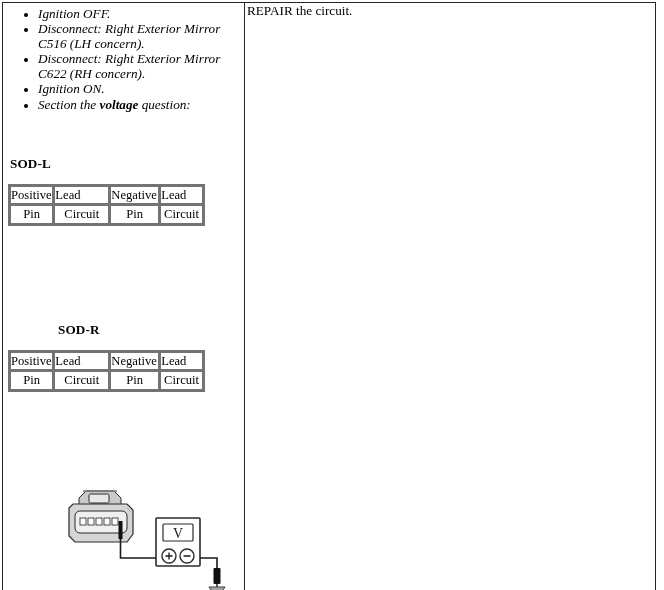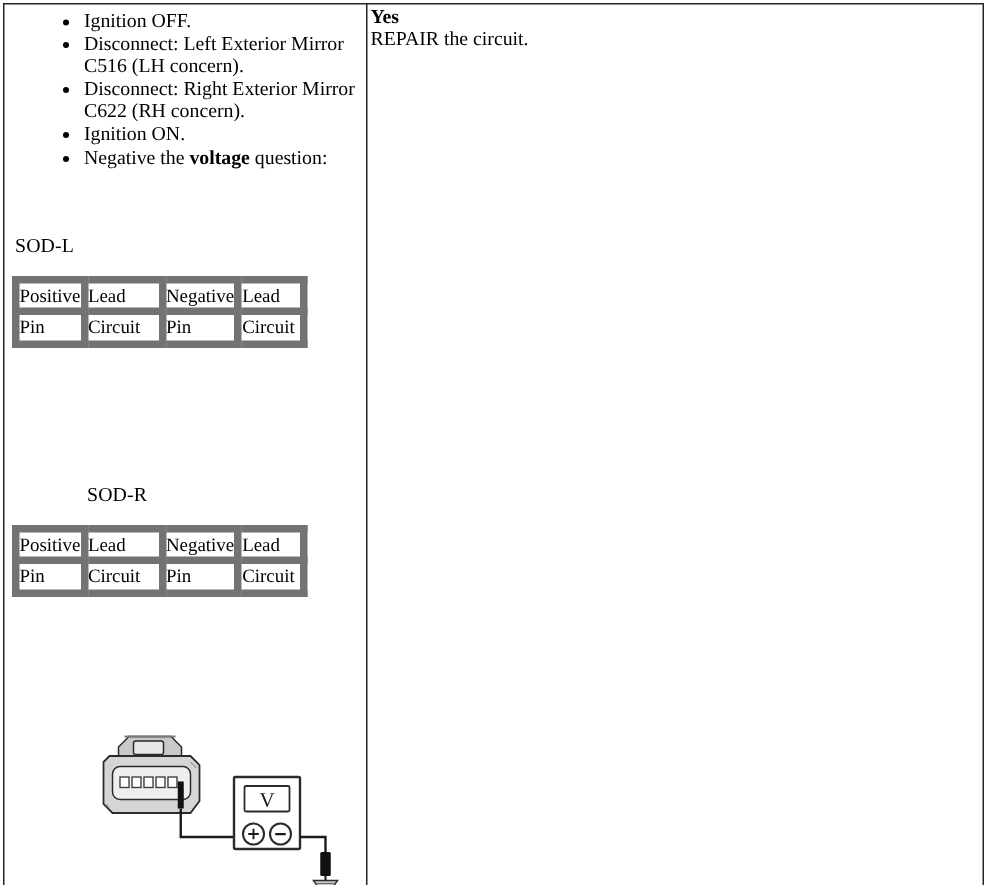--- a/index.html
+++ b/index.html
@@ -53,58 +53,60 @@
   
   .left-col {
     position: absolute;
     left: 4px; top: 3px;
     width: 239px;
     height: 586px;
   }
 
   ul.steps {
     margin: 3px 0 0 0;
-    padding-left: 52px;
+    padding-left: 34px;
     list-style-type: disc;
     font-size: 13.2px;
     line-height: 15.1px;
+    font-style: italic;
   }
   ul.steps li {
     margin: 0 0 0 0;
     padding: 0;
     text-align: left;
   }
   ul.steps li::marker {
     font-size: 12px;
   }
   .bold { font-weight: bold; }
 
   .tbl-title {
     position: absolute;
     font-size: 13.2px;
-    font-weight: normal;
+    font-weight: bold;
     letter-spacing: 0.1px;
   }
 
   table.lead-table {
     position: absolute;
     border-collapse: collapse;
     font-size: 12.6px;
     background: #ffffff;
   }
   table.lead-table td {
-    border: 5px solid #737373;
+    border: 3px solid #737373;
     padding: 1px 0;
     vertical-align: top;
     line-height: 14.4px;
   }
   table.lead-table td.hdr-left {
     text-align: left;
   }
   table.lead-table td.ctr {
+    text-align: center;
   }
   table.lead-table td.c-pin     { width: 40px; }
   table.lead-table td.c-circuit { width: 52px; }
   table.lead-table td.c-npin    { width: 46px; }
   table.lead-table td.c-ncircuit{ width: 40px; }
 
   
   .right-col {
     position: absolute;
     left: 247px; top: 3px;
@@ -143,24 +145,24 @@
 
   <div class="frame-top"></div>
   <div class="frame-left"></div>
   <div class="frame-right"></div>
   <div class="frame-divider"></div>
 
   <div class="left-col">
 
     <ul class="steps">
       <li><span>Ignition OFF.</span></li>
-      <li><span>Disconnect: Left Exterior Mirror C516 (LH concern).</span></li>
+      <li><span>Disconnect: Right Exterior Mirror C516 (LH concern).</span></li>
       <li><span>Disconnect: Right Exterior Mirror C622 (RH concern).</span></li>
       <li><span>Ignition ON.</span></li>
-      <li><span>Negative the </span><span class="bold">voltage</span><span> question:</span></li>
+      <li><span>Section the </span><span class="bold">voltage</span><span> question:</span></li>
     </ul>
 
     <div class="tbl-title" style="left:6px; top:153px;">SOD-L</div>
 
     <table class="lead-table" style="left:4px; top:181px; width:197px;">
       <tbody>
         <tr>
           <td class="hdr-left c-pin">Positive</td>
           <td class="hdr-left c-circuit">Lead</td>
           <td class="hdr-left c-npin">Negative</td>
@@ -247,20 +249,19 @@
           <path d="M158 98 L158 101" stroke="#1a1a1a" stroke-width="1.4"></path>
           <path d="M150 101 L166 101 L162.5 106 L153.5 106 Z" fill="#c9c9c9" stroke="#2b2b2b" stroke-width="1"></path>
           <path d="M152 103 L164 103" stroke="#6a6a6a" stroke-width="0.8"></path>
         </g>
       </svg>
     </div>
 
   </div>
 
   <div class="right-col">
-    <div class="ans-head">Yes</div>
     <div class="ans-body">REPAIR the circuit.</div>
 
     <div class="ans-gap"></div>
 
   </div>
 
 </div>
 
 </body></html>

